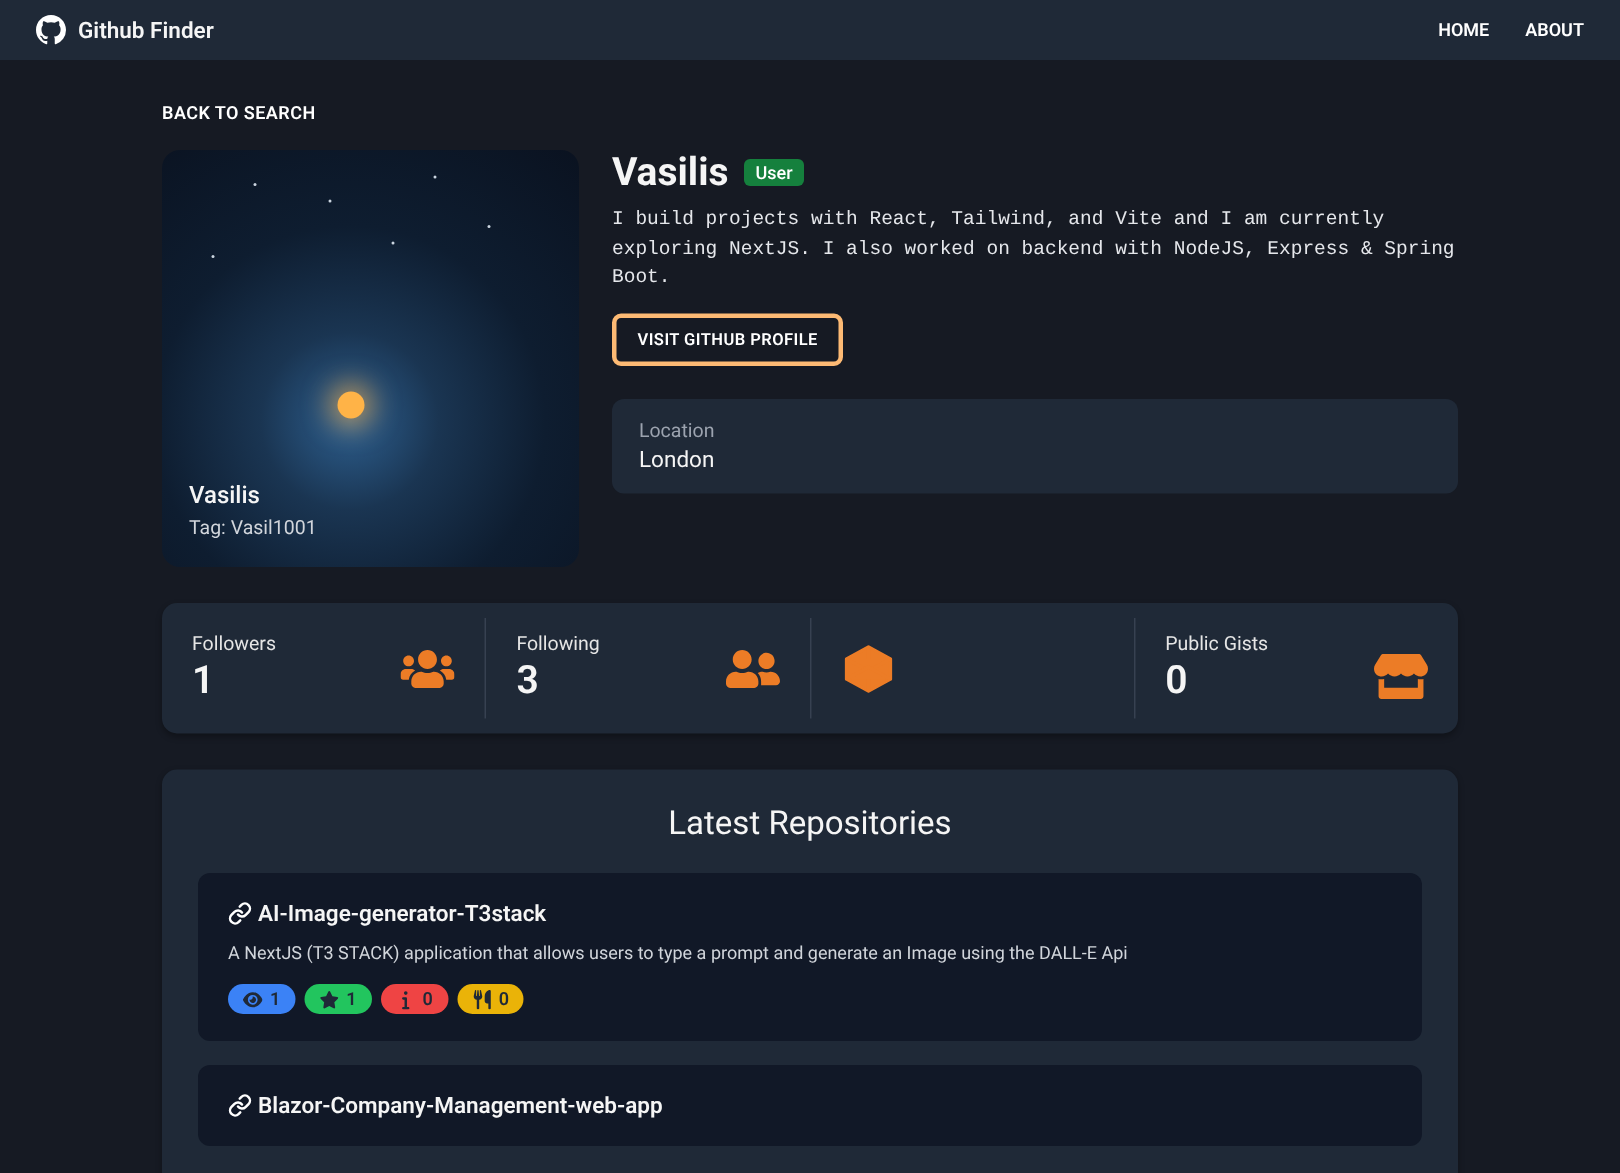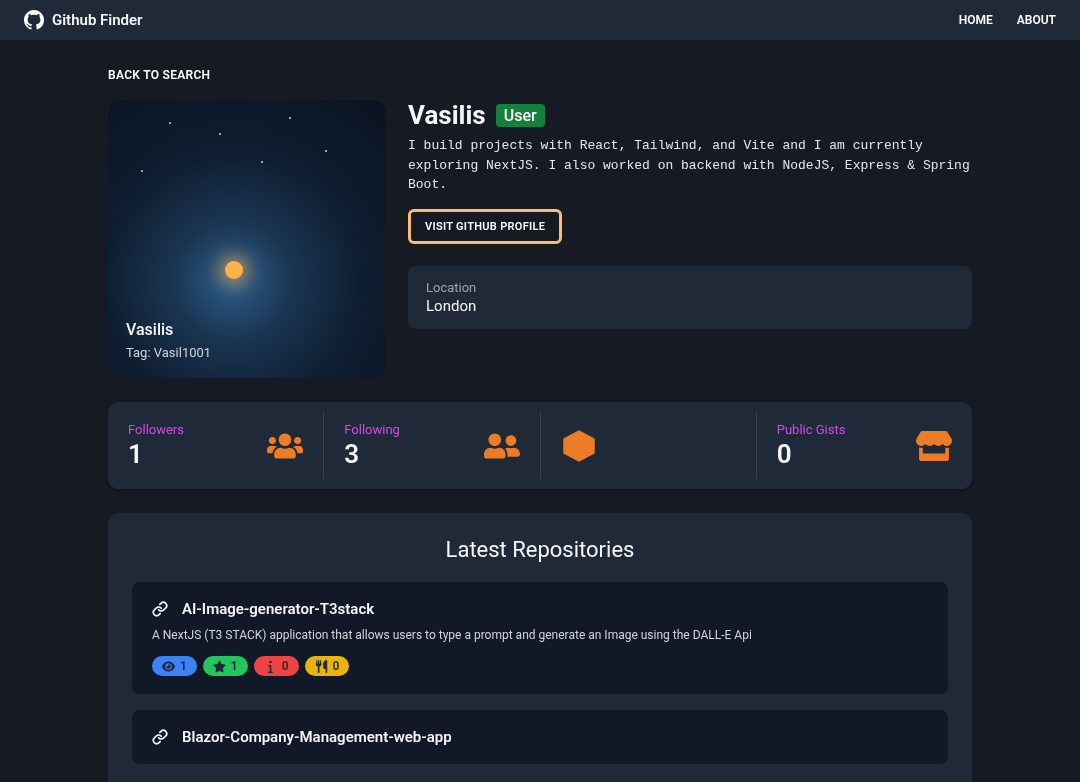--- a/index.html
+++ b/index.html
@@ -31,44 +31,44 @@
   background: radial-gradient(circle at 45% 65%, #2d5f8f 0%, #1a3552 25%, #0e1d30 55%, #0a1220 100%);
 }
 .avatar-card::after { content:""; position:absolute; left:42%; top:58%; width:18px; height:18px; background:#ffb347; border-radius:50%; box-shadow:0 0 18px 6px rgba(255,179,71,0.6); }
 .star { position:absolute; width:2px; height:2px; background:#cbd5e0; border-radius:50%; }
 .avatar-overlay { position:absolute; left:18px; bottom:18px; }
 .avatar-name { font-size: 16px; font-weight: 500; }
 .avatar-tag { font-size: 13px; color: #d1d5db; margin-top: 6px; }
 .profile-info { flex: 1; }
 .profile-head { display: flex; align-items: center; gap: 10px; }
 .profile-name { font-size: 26px; font-weight: 700; }
-.user-badge { background: #15803d; color: #fff; font-size: 16px; padding: 2px 8px; border-radius: 4px; font-weight: 500; }
+.user-badge { background: #15803d; color: #fff; font-size: 12px; padding: 2px 8px; border-radius: 4px; font-weight: 500; }
 .bio { font-size: 13px; line-height: 1.5; margin-top: 6px; color: #e5e7eb; font-family: Liberation Mono, monospace; }
 .visit-btn {
   display: inline-block; margin-top: 14px; padding: 8px 14px;
   border: 3px solid #fdba74; border-radius: 6px; font-size: 11px;
   font-weight: 600; letter-spacing: 0.3px; cursor: pointer; color: #fff;
 }
 .info-card { background: #1f2937; border-radius: 8px; padding: 14px 18px; margin-top: 22px; }
 .info-label { color: #9ca3af; font-size: 13px; }
 .info-value { font-size: 15px; margin-top: 2px; }
 .stats-card {
   background: #1f2937; border-radius: 10px;
   display: flex; margin-top: 24px; padding: 10px 0;
   box-shadow: 0 2px 4px rgba(0,0,0,0.3);
 }
 .stat { flex: 1; padding: 10px 20px; border-right: 1px solid #374151; display: flex; justify-content: space-between; align-items: center; }
-.stat:last-child { border-right: none; }
-.stat-label { color: #d946ef; font-size: 13px; }
+.stat:last-child { border-right: none; align-items: flex-end; }
+.stat-label { color: #e5e5e5; font-size: 13px; }
 .stat-value { font-size: 26px; font-weight: 600; margin-top: 2px; }
 .stat-icon { fill: #ec7c26; width: 36px; height: 36px; }
 .repos-card { background: #1f2937; border-radius: 10px; margin-top: 24px; padding: 24px; box-shadow: 0 2px 4px rgba(0,0,0,0.3); }
 .repos-title { font-size: 22px; font-weight: 400; margin-bottom: 20px; text-align: center; }
 .repo-item { background: #111827; border-radius: 8px; padding: 18px 20px; margin-bottom: 16px; }
-.repo-head { display: flex; align-items: center; gap: 14px; }
+.repo-head { display: flex; align-items: center; gap: 4px; }
 .repo-name { font-size: 15px; font-weight: 600; }
 .repo-desc { font-size: 12px; color: #d1d5db; margin-top: 10px; }
 .badges { display: flex; gap: 6px; margin-top: 14px; }
 .badge { display: inline-flex; align-items: center; gap: 5px; padding: 3px 10px; border-radius: 10px; font-size: 12px; font-weight: 600; color: #1f2937; }
 .badge svg { width: 13px; height: 13px; fill: #1f2937; }
 .b-blue { background: #3b82f6; }
 .b-green { background: #22c55e; }
 .b-red { background: #ef4444; }
 .b-yellow { background: #eab308; }
 .link-icon { width: 16px; height: 16px; }

